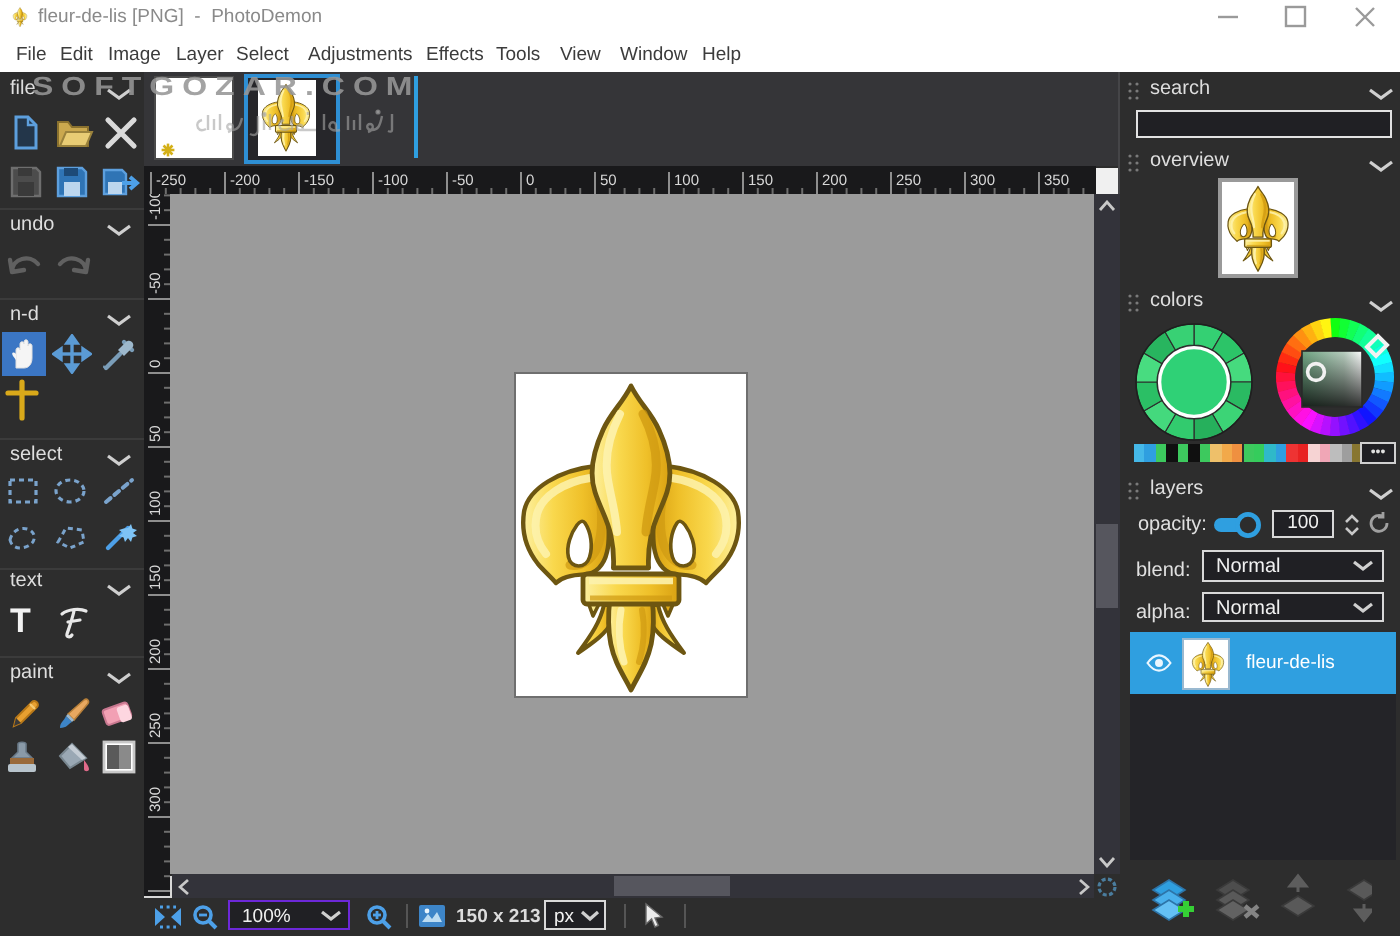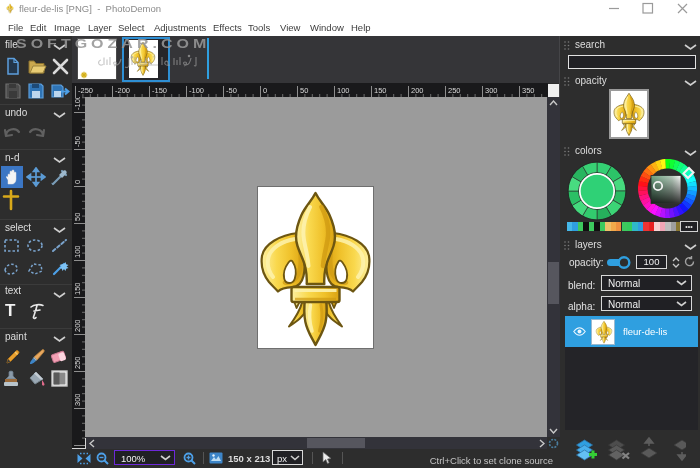--- a/index.html
+++ b/index.html
@@ -461,21 +461,21 @@
     <svg class="abs" style="left:3px;top:40px" width="7" height="10">
         <g fill="#7a7a7a">
           <circle cx="2" cy="2" r="0.8"></circle>
           <circle cx="5.5" cy="2" r="0.8"></circle>
           <circle cx="2" cy="5.5" r="0.8"></circle>
           <circle cx="5.5" cy="5.5" r="0.8"></circle>
           <circle cx="2" cy="9" r="0.8"></circle>
           <circle cx="5.5" cy="9" r="0.8"></circle>
         </g>
       </svg>
-    <div class="abs hdrtxt" style="left:15px;top:39px">opacity</div>
+    <div class="abs hdrtxt" style="left:15px;top:39px">overview</div>
     <svg class="abs" style="left:124px;top:44px" width="13" height="6">
         <path class="chev" d="M1,1 L6.5,5 L12,1"></path>
       </svg>
     <div class="abs" style="left:49px;top:53px;width:40px;height:50px;background:#fff;border:2px solid #9a9a9a;">
       <svg width="36" height="46" viewBox="-2 -2 119 165" style="margin:0">
           <use href="#fleur"></use>
         </svg>
     </div>
 
     <svg class="abs" style="left:3px;top:110px" width="7" height="10">
@@ -709,16 +709,15 @@
       <span style="position:absolute;left:4px;top:1.5px">px</span>
       <svg style="position:absolute;right:2px;top:4px" width="10" height="6">
           <path class="chev" d="M1,1 L5,4.5 L9,1"></path>
         </svg>
     </div>
     <div class="abs" style="left:312px;top:3px;width:1px;height:12px;background:#555;"></div>
     <svg class="abs" style="left:320px;top:2px" width="12" height="14">
       <path d="M3,1 L3,11 L5.8,8.5 L7.5,12.5 L9.2,11.7 L7.5,8 L11,7.5 Z" fill="#ececec" stroke="#6a6a6a" stroke-width="0.7"></path>
     </svg>
     <div class="abs" style="left:342px;top:3px;width:1px;height:12px;background:#555;"></div>
-    <div class="abs" style="left:353px;top:6px;width:200px;text-align:right;font-size:9.5px;color:#c4c4c4;">Ctrl+Click to set clone source</div>
   </div>
 
 </div>
 
 </body></html>

